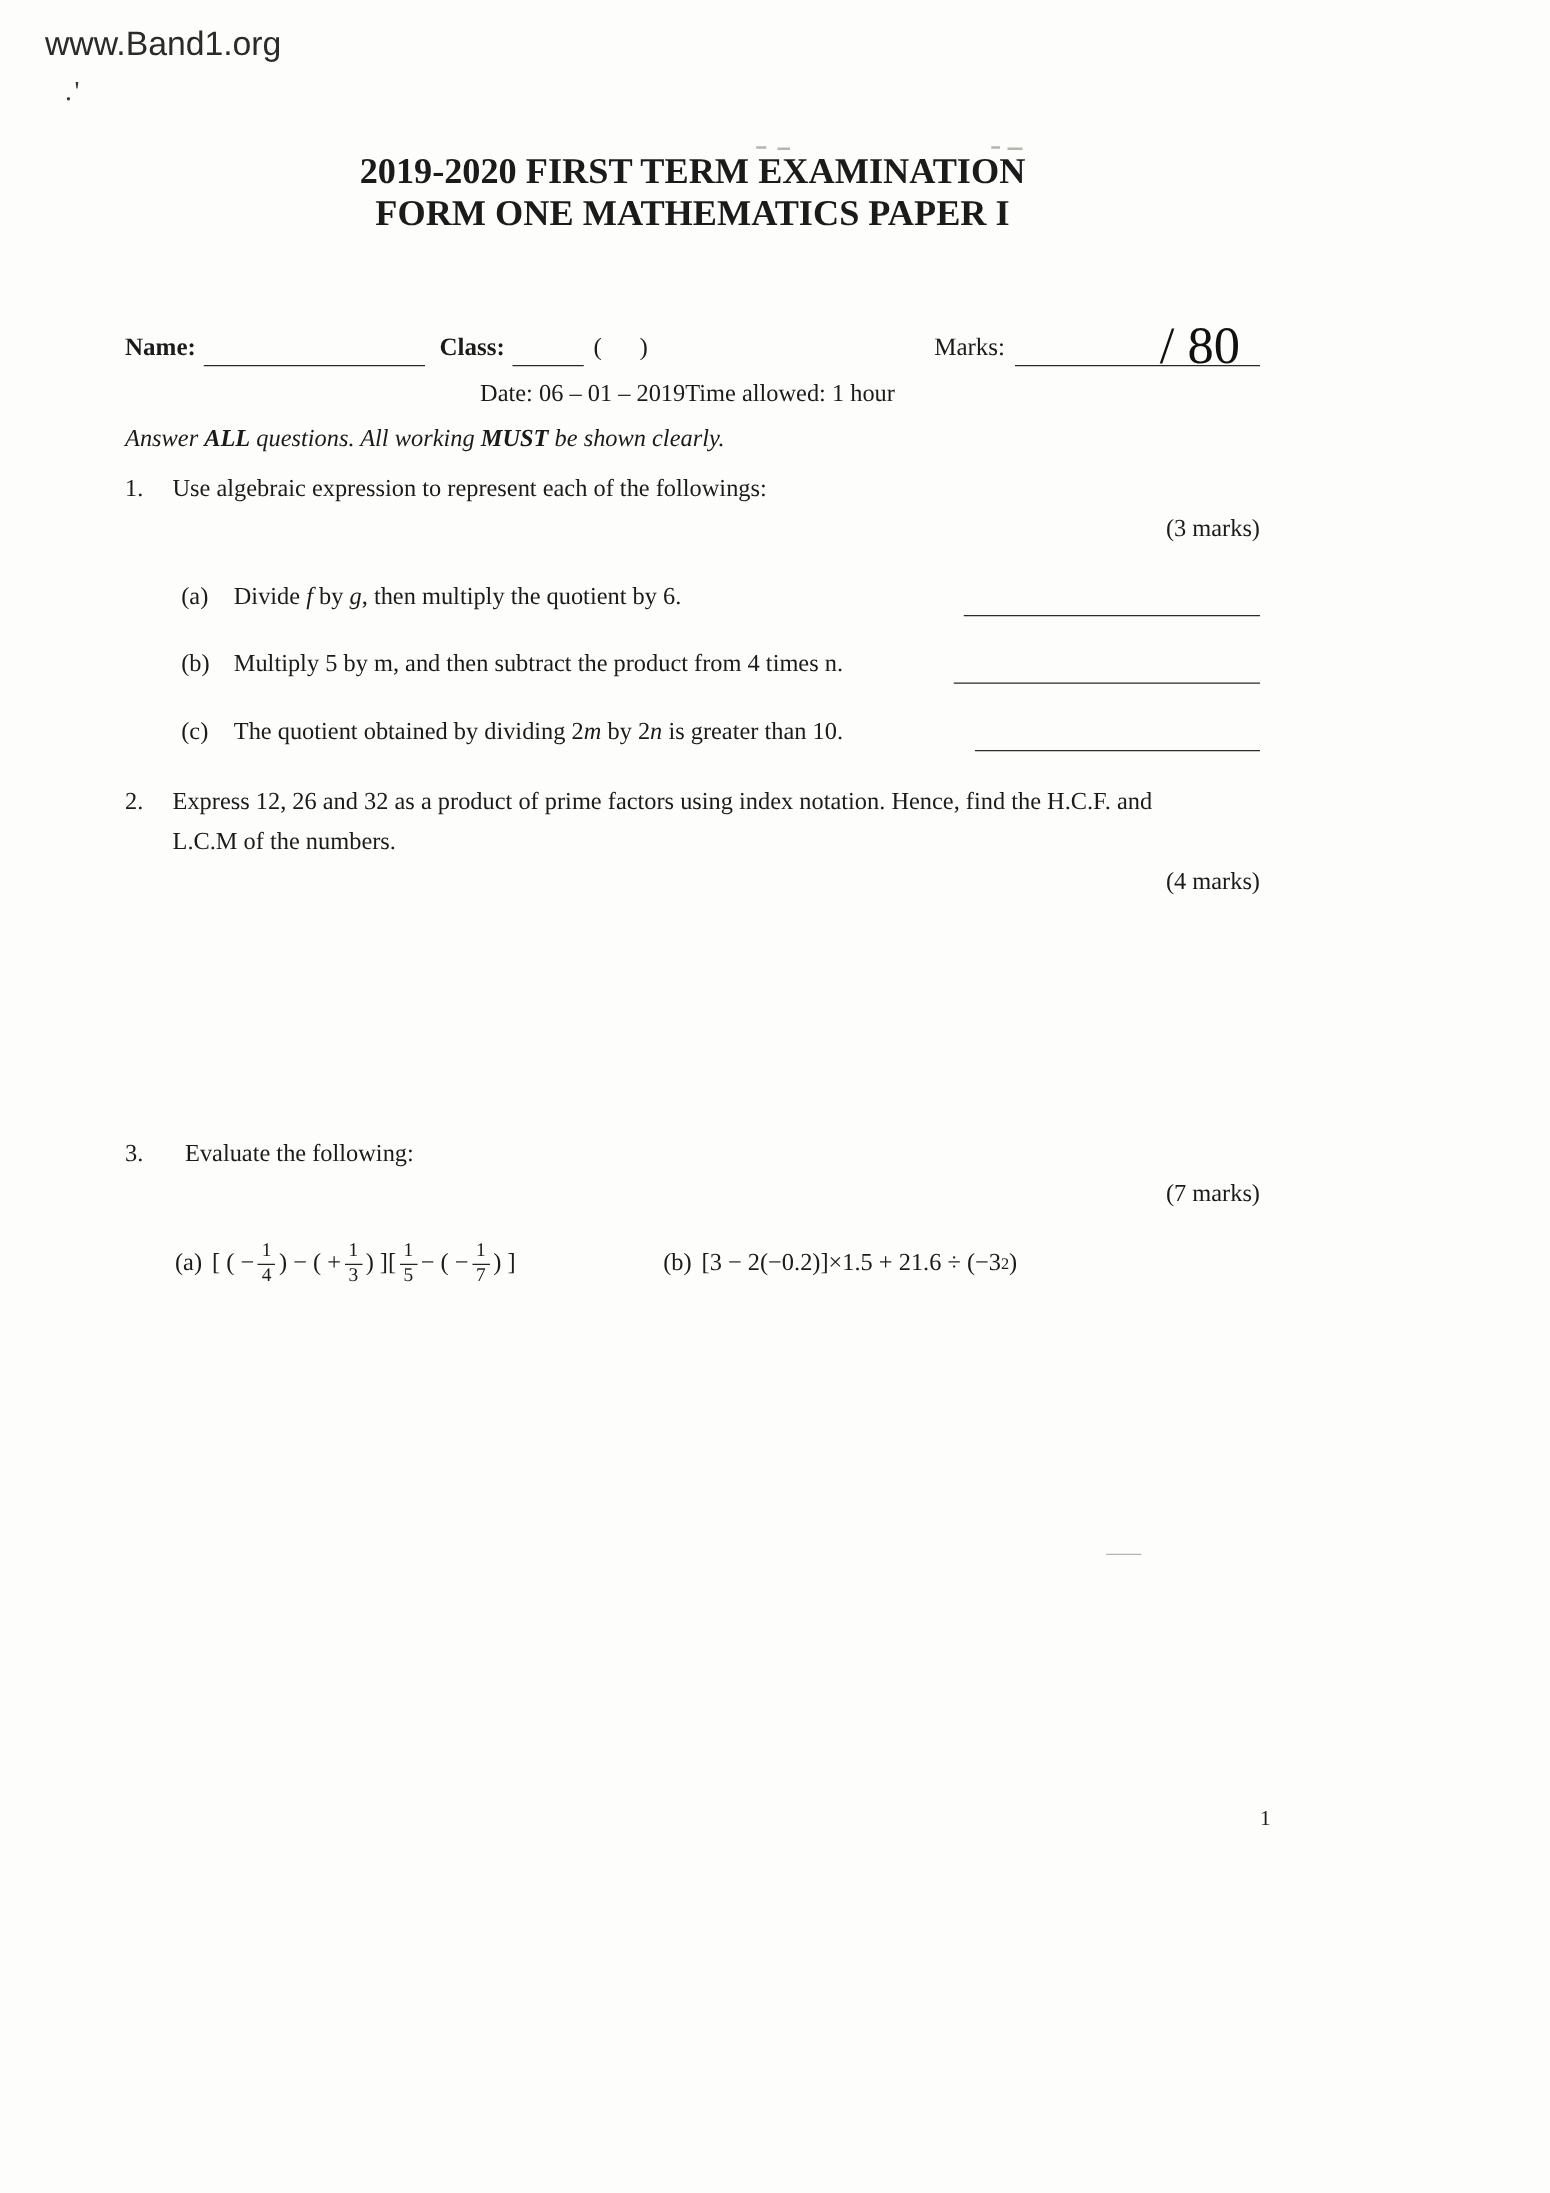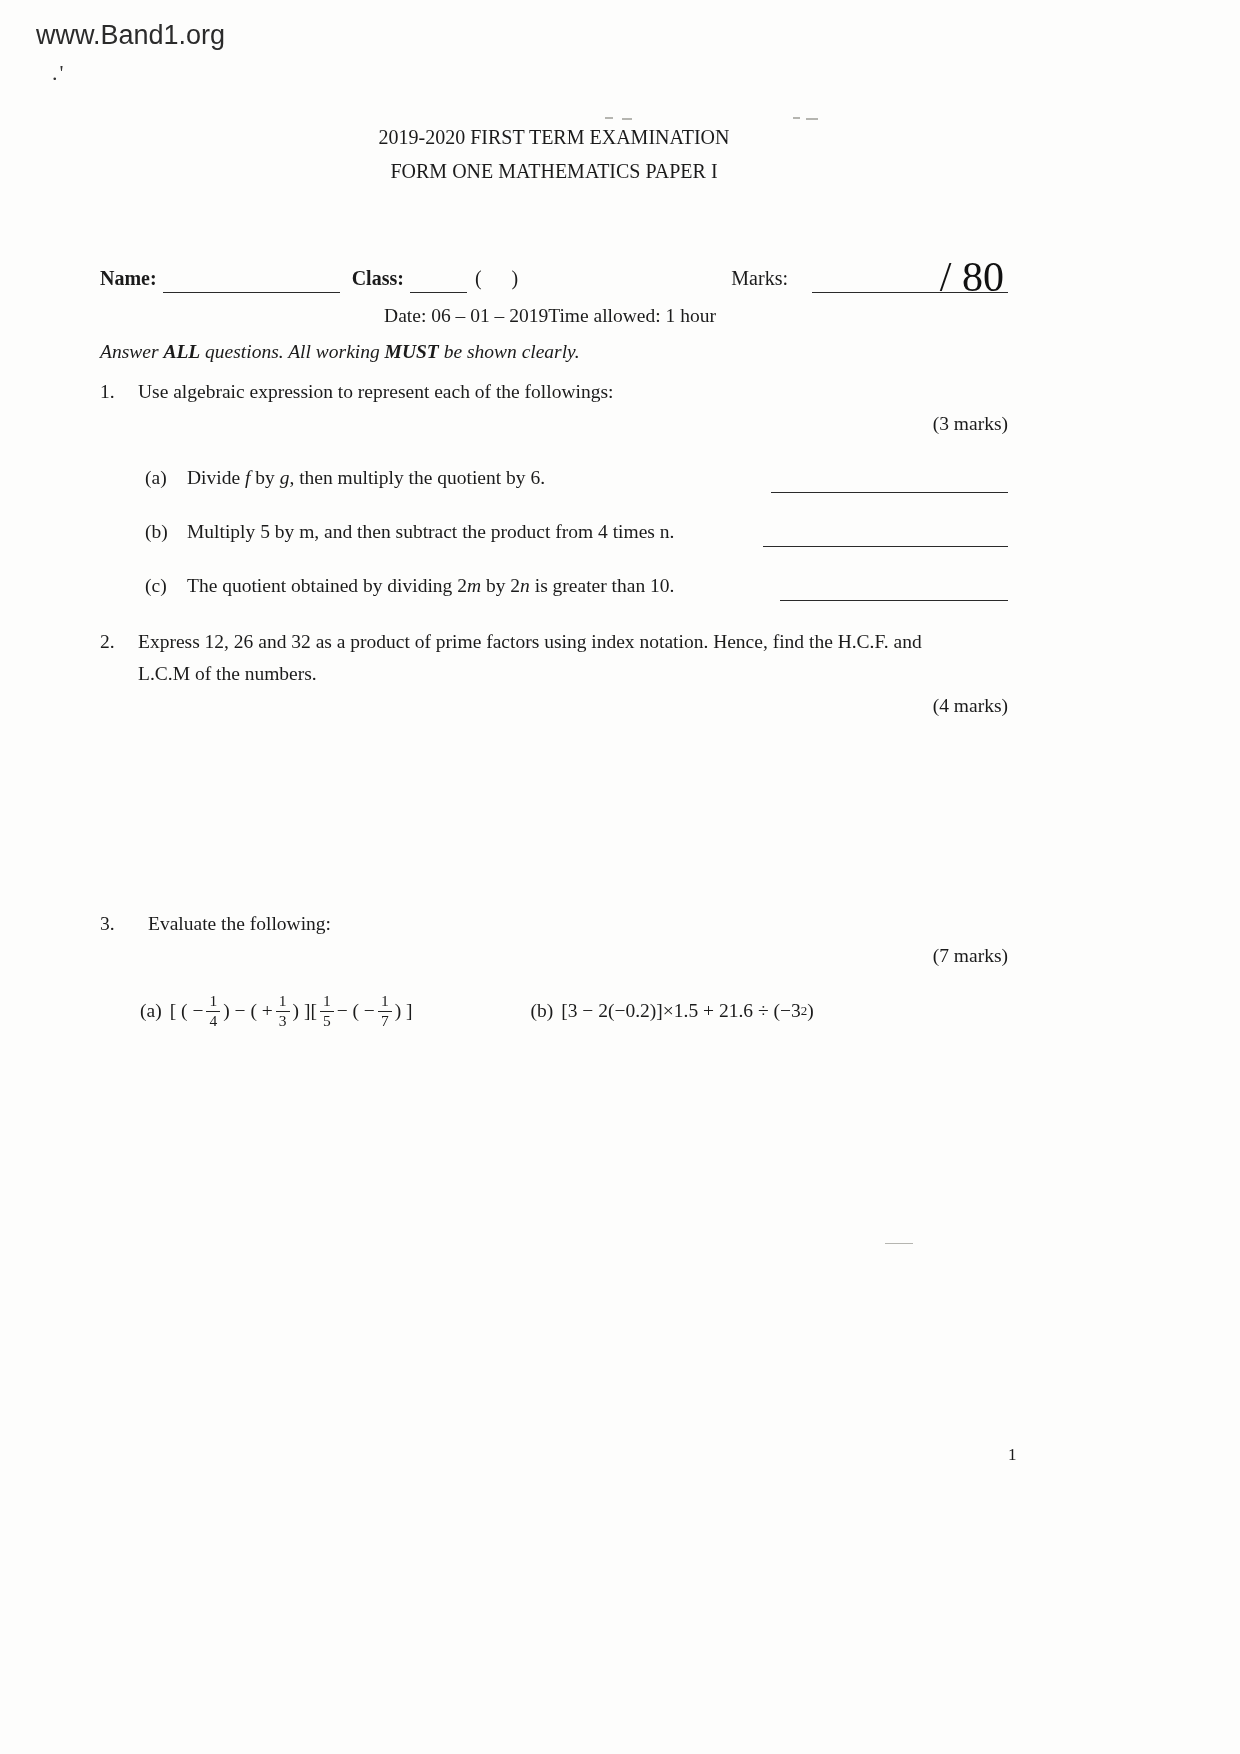--- a/index.html
+++ b/index.html
@@ -20,33 +20,33 @@
   .ink-mark {
     position:absolute; top:60px; left:52px;
     font-size:22px; color:#333; letter-spacing:2px;
     font-family:"Liberation Serif", serif;
   }
   .scan-artifact { position:absolute; background:#b5b5b0; }
   .content {
     position:absolute; left:100px; top:120px; width:908px;
     font-size:19.5px; line-height:30px;
   }
-  .title { text-align:center; font-weight:normal; font-size:20px; line-height:34px; }
+  .title { text-align:center; font-weight:bold; font-size:29px; line-height:34px; }
   .row { display:flex; align-items:flex-end; }
   .name-row { margin-top:38px; font-size:20px;justify-content:center; }
   .bold { font-weight:bold; }
   .blank { border-bottom:1.5px solid #2a2a2a; display:inline-block; height:26px; }
   .blank-name { width:177px; margin-left:6px; }
   .blank-class { width:57px; margin-left:6px; margin-right:8px; }
   .paren-gap { display:inline-block; width:30px; }
   .spacer-flex { flex:1; }
-  .marks-label { margin-right:24px; }
+  .marks-label { margin-right:8px; }
   .blank-marks { width:196px; position:relative; }
   .marks-value {
-    position:absolute; right:4px; bottom:-6px;
+    position:absolute; right:16px; bottom:-6px;
     font-size:42px; line-height:1; white-space:nowrap; color:#111;
   }
   .date-row { margin-top:8px; justify-content:center;margin-left:44px; }
   .time-allowed { padding-right:52px; }
   .instructions { margin-top:6px;font-style:italic; }
   .q-row { display:flex; margin-top:10px; }
   .q-num { width:38px; flex:none; }
   .q-text { flex:1; }
   .q-marks { margin-left:auto; white-space:nowrap;margin-top:32px; }
   .part-row { display:flex; align-items:flex-end; margin-top:24px; padding-left:45px; }

